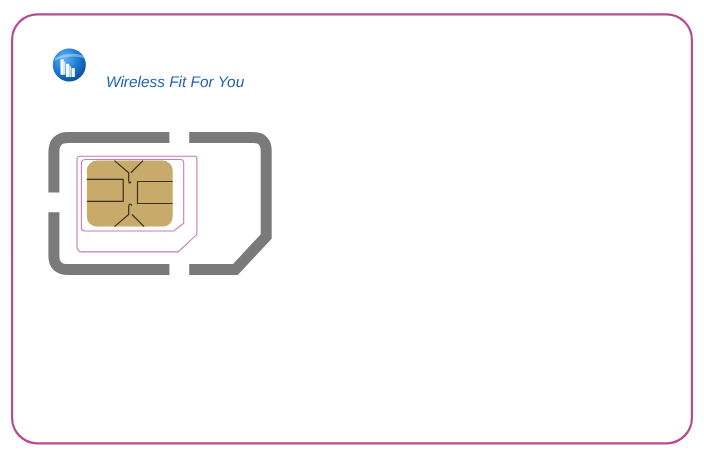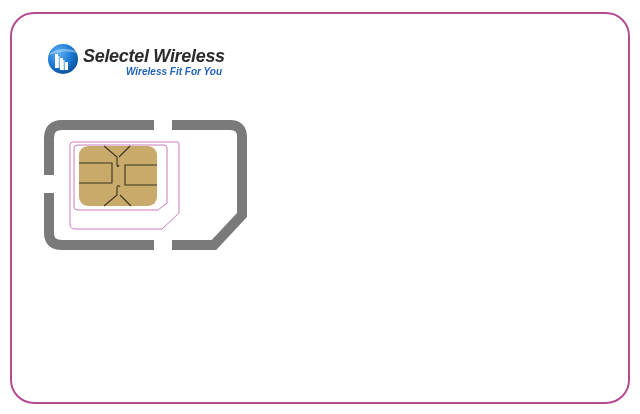--- a/index.html
+++ b/index.html
@@ -46,22 +46,22 @@
       font-weight: bold;
       font-style: italic;
       color: #2b2b2b;
       letter-spacing: -0.3px;
       white-space: nowrap;
     }
     .logo-tagline {
       position: absolute;
       right: 5px;
       top: 23px;
-      font-size: 10px;
-      font-weight: bold;
+      font-size: 14px;
+      font-weight: normal;
       font-style: italic;
       color: #1f63b8;
       white-space: nowrap;
       text-align: center;
     }
     .sim-art {
       position: absolute;
       left: 40px;
       top: 115px;
       width: 212px;
@@ -83,21 +83,20 @@
       </radialGradient>
     </defs>
     <circle cx="16" cy="16" r="15" fill="url(#globe)"></circle>
     <path d="M3 12 Q16 6 30 10 L30 8 Q16 3 3 10 Z" fill="#ffffff" opacity="0.35"></path>
     <rect x="8" y="11" width="3" height="14" fill="#ffffff"></rect>
     <rect x="13" y="15" width="3" height="12" fill="#ffffff"></rect>
     <rect x="18" y="19" width="3" height="8" fill="#ffffff"></rect>
     <rect x="11" y="13" width="1.5" height="12" fill="#cfe6fb"></rect>
     <rect x="16" y="17" width="1.5" height="10" fill="#cfe6fb"></rect>
   </svg>
-  <span class="logo-name">Selectel Wireless</span>
   <span class="logo-tagline">Wireless Fit For You</span>
 </div>
 
 <svg class="sim-art" viewBox="0 0 212 140">
 
   <g fill="none" stroke="#7a7a7a" stroke-width="10">
 
     <path d="M114 10 L22 10 Q9 10 9 23 L9 60"></path>
     <path d="M9 78 L9 118 Q9 130 22 130 L114 130"></path>
 

